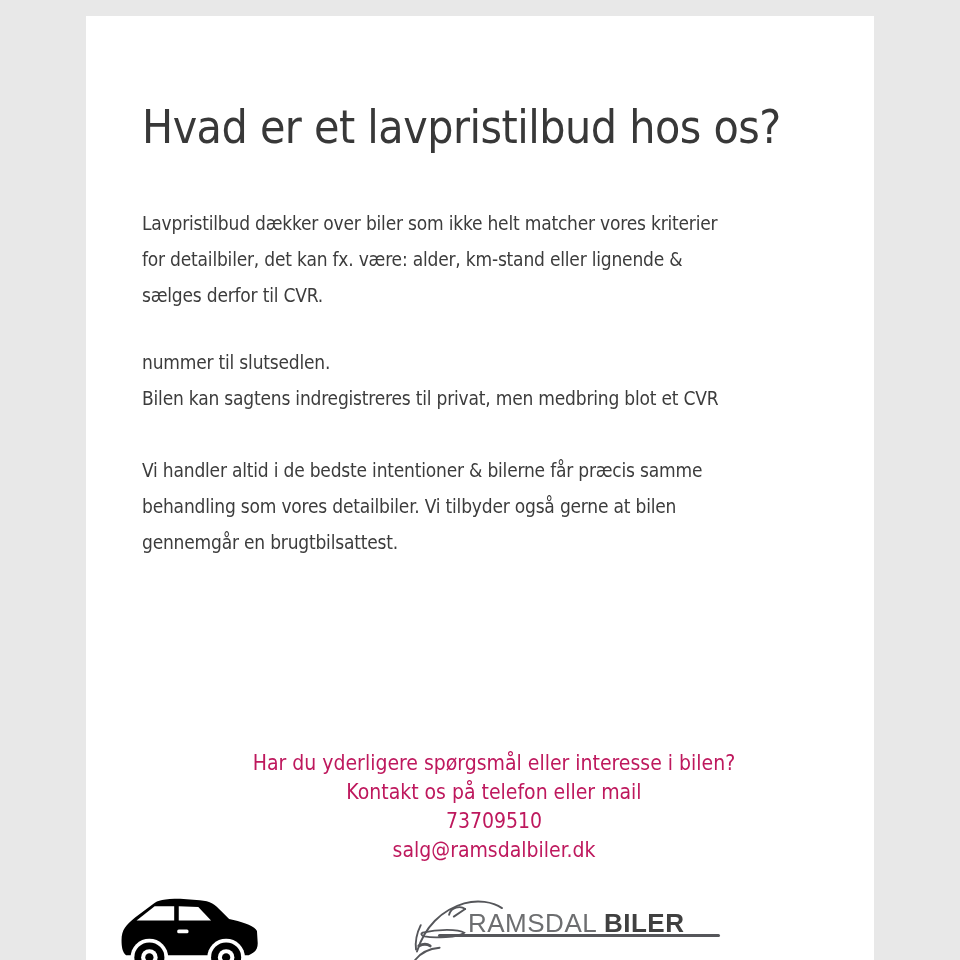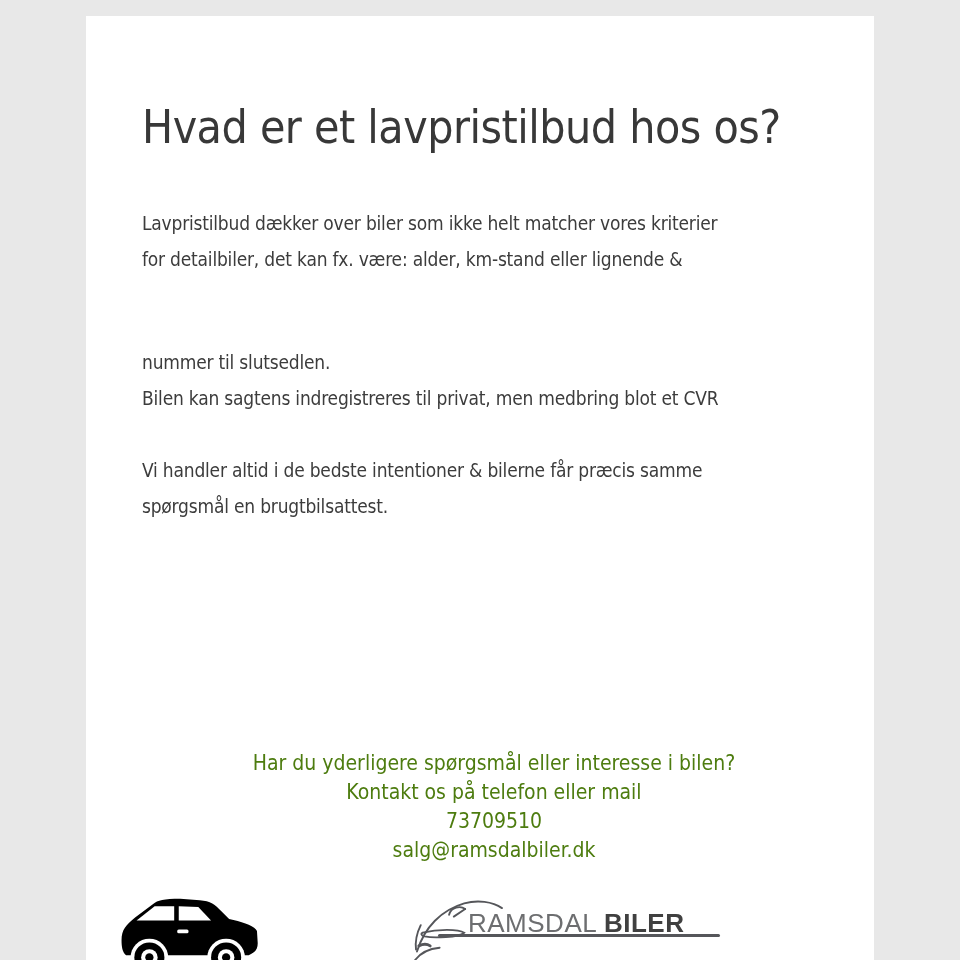--- a/index.html
+++ b/index.html
@@ -19,21 +19,21 @@
     position:absolute;left:56px;margin:0;
     font-size:19px;line-height:36px;letter-spacing:-0.2px;color:#3c3c3c;
   }
   .para .ln{display:block;white-space:nowrap;}
   #para-1{top:189px}
   #para-2{top:328px}
   #para-3{top:436px}
   #para-4{top:583px}
   .contact{
     position:absolute;left:0;right:0;top:733px;text-align:center;
-    font-size:21px;line-height:29px;color:#4d7c0f;padding-left:28px;
+    font-size:21px;line-height:29px;color:#be185d;padding-left:28px;
   }
   .contact .cl{display:block;white-space:nowrap;}
   .car-icon{
     position:absolute;left:22px;top:882px;width:158px;height:79px;
   }
   .logo{
     position:absolute;left:322px;top:877px;width:316px;height:72px;
   }
   .logo-sketch{
     position:absolute;left:0;top:0;width:102px;height:68px;
@@ -53,30 +53,32 @@
 </head>
 <body>
 
 <div class="page">
 
   <h1 class="title">Hvad er et lavpristilbud hos os?</h1>
 
   <p class="para" id="para-1">
     <span class="ln">Lavpristilbud dækker over biler som ikke helt matcher vores kriterier</span>
     <span class="ln">for detailbiler, det kan fx. være: alder, km-stand eller lignende &amp;</span>
+    <span class="ln">sælges derfor til CVR.</span>
   </p>
 
   <p class="para" id="para-2">
     <span class="ln">nummer til slutsedlen.</span>
     <span class="ln">Bilen kan sagtens indregistreres til privat, men medbring blot et CVR</span>
   </p>
 
   <p class="para" id="para-3">
     <span class="ln">Vi handler altid i de bedste intentioner &amp; bilerne får præcis samme</span>
-    <span class="ln">spørgsmål en brugtbilsattest.</span>
+    <span class="ln">behandling som vores detailbiler. Vi tilbyder også gerne at bilen</span>
+    <span class="ln">gennemgår en brugtbilsattest.</span>
   </p>
 
 
   <div class="contact">
     <span class="cl">Har du yderligere spørgsmål eller interesse i bilen?</span>
     <span class="cl">Kontakt os på telefon eller mail</span>
     <span class="cl">73709510</span>
     <span class="cl">salg@ramsdalbiler.dk</span>
   </div>
 

